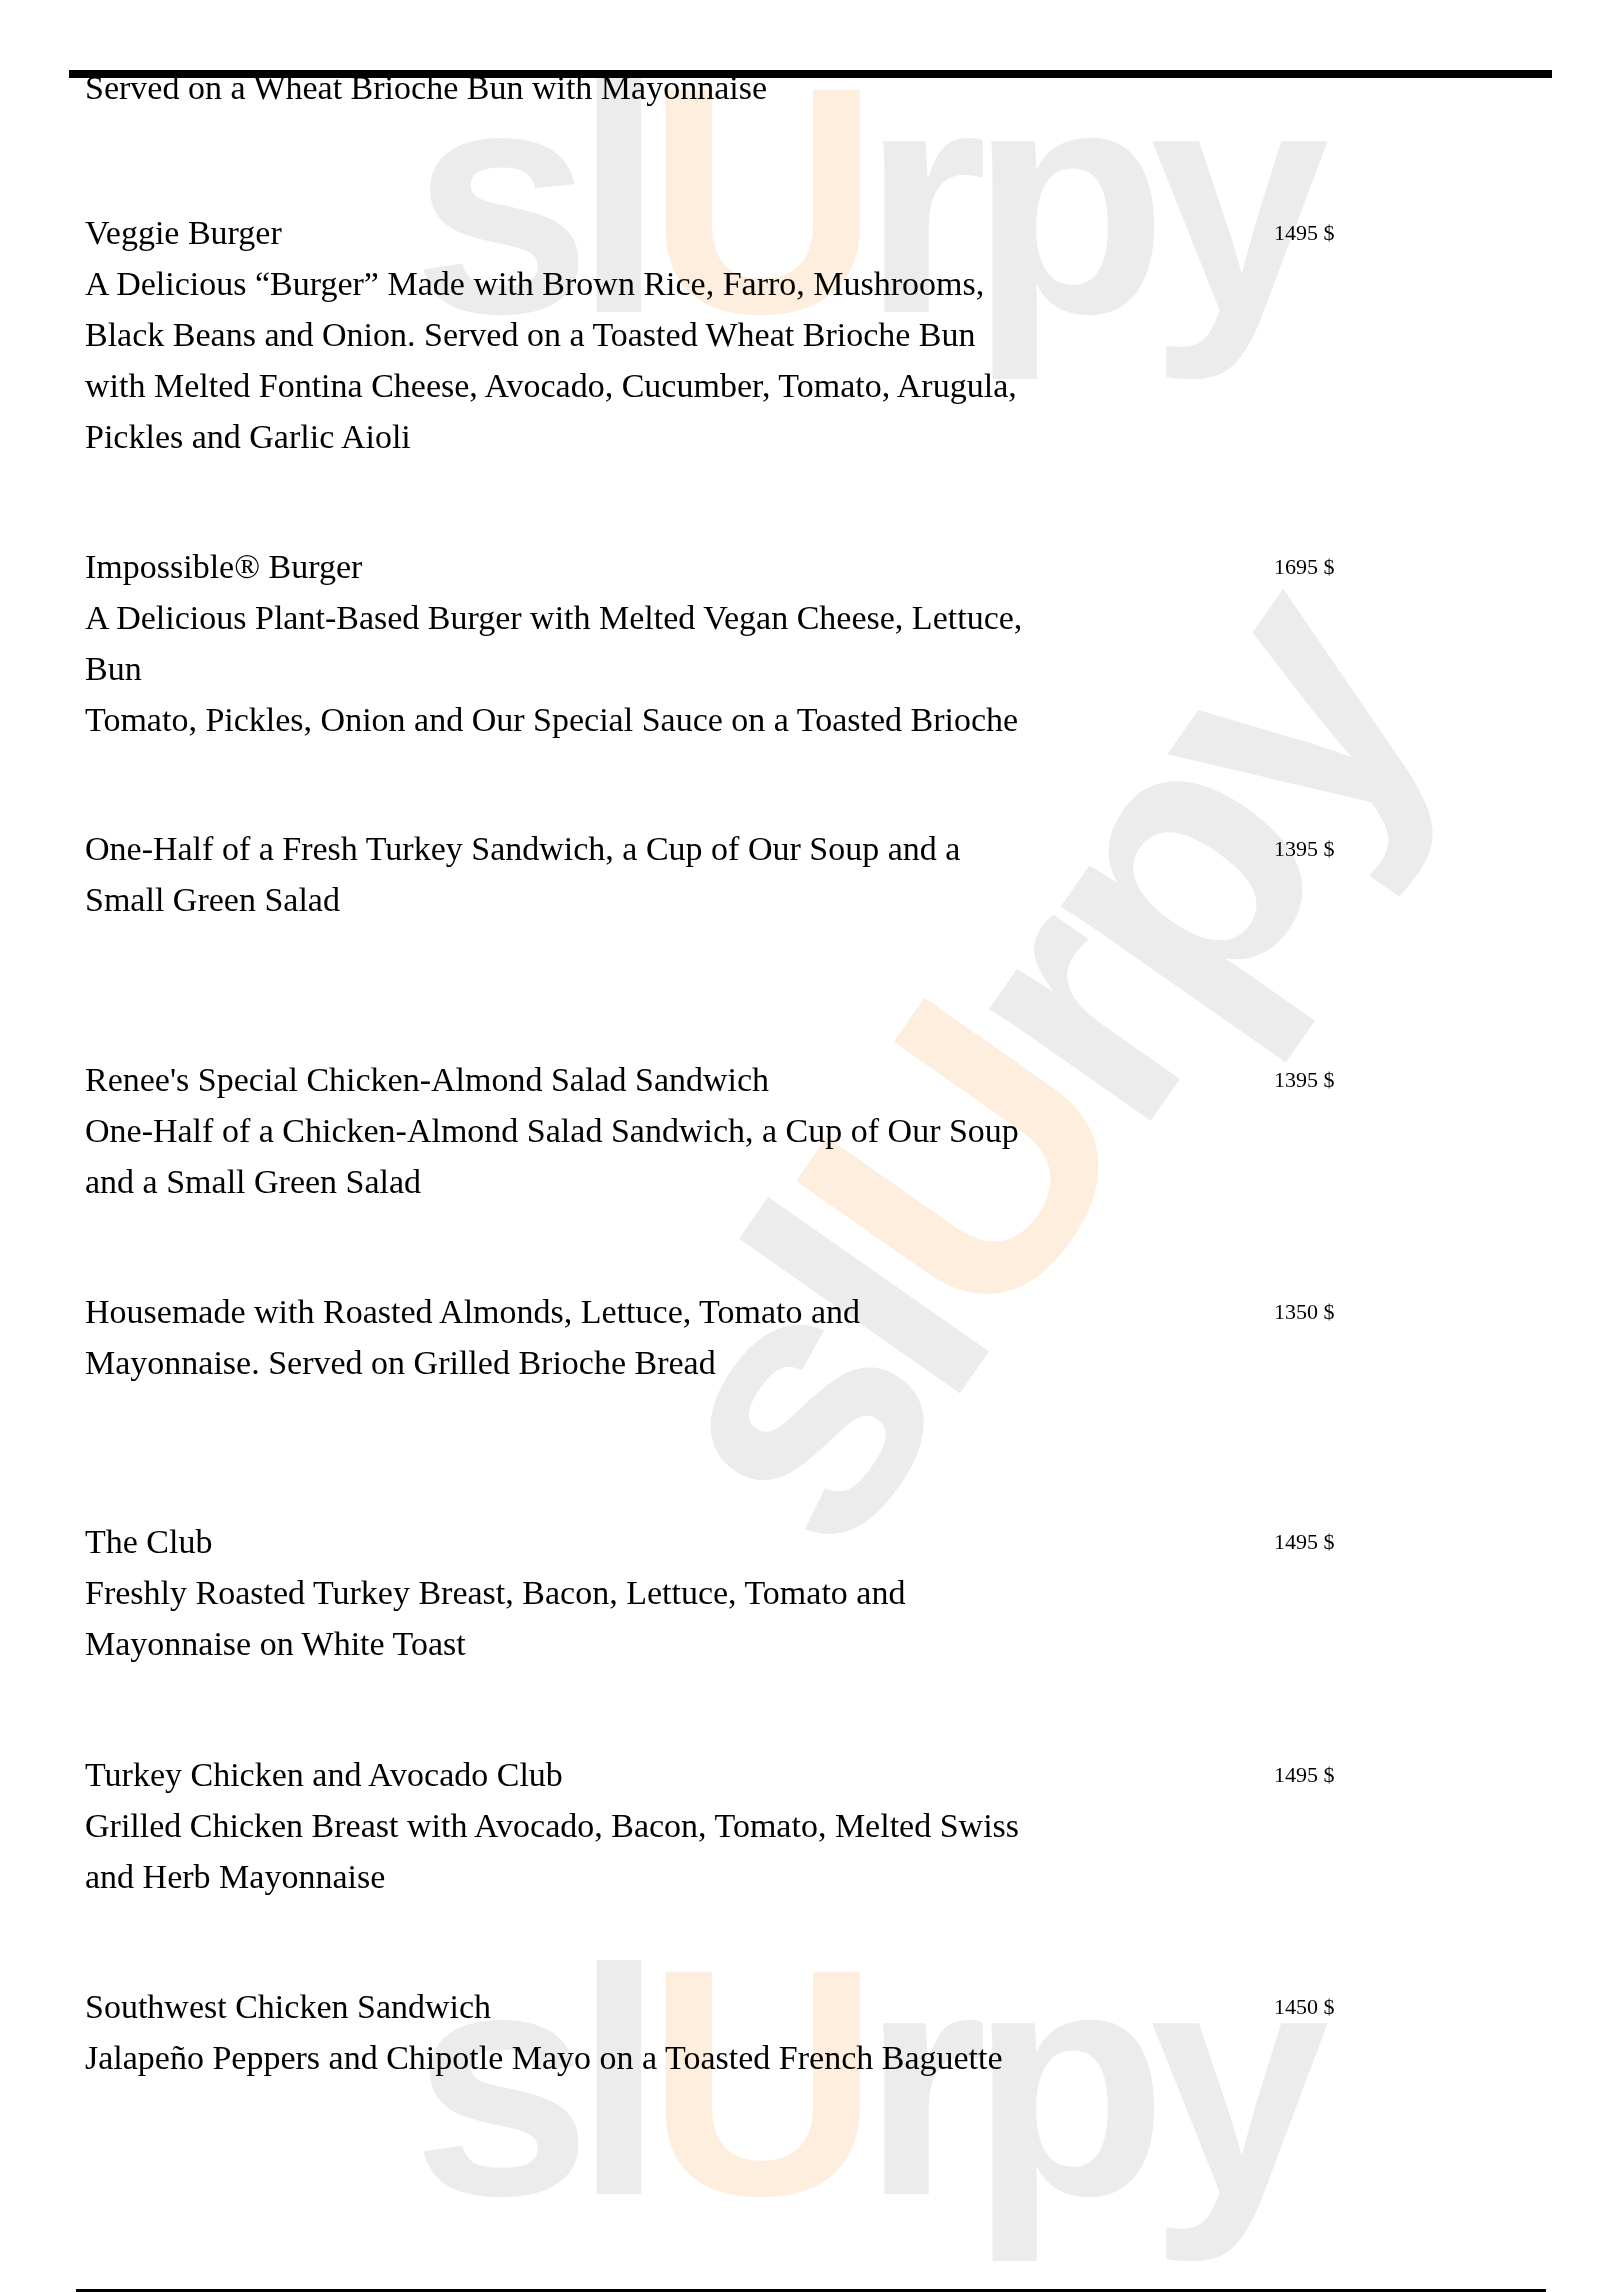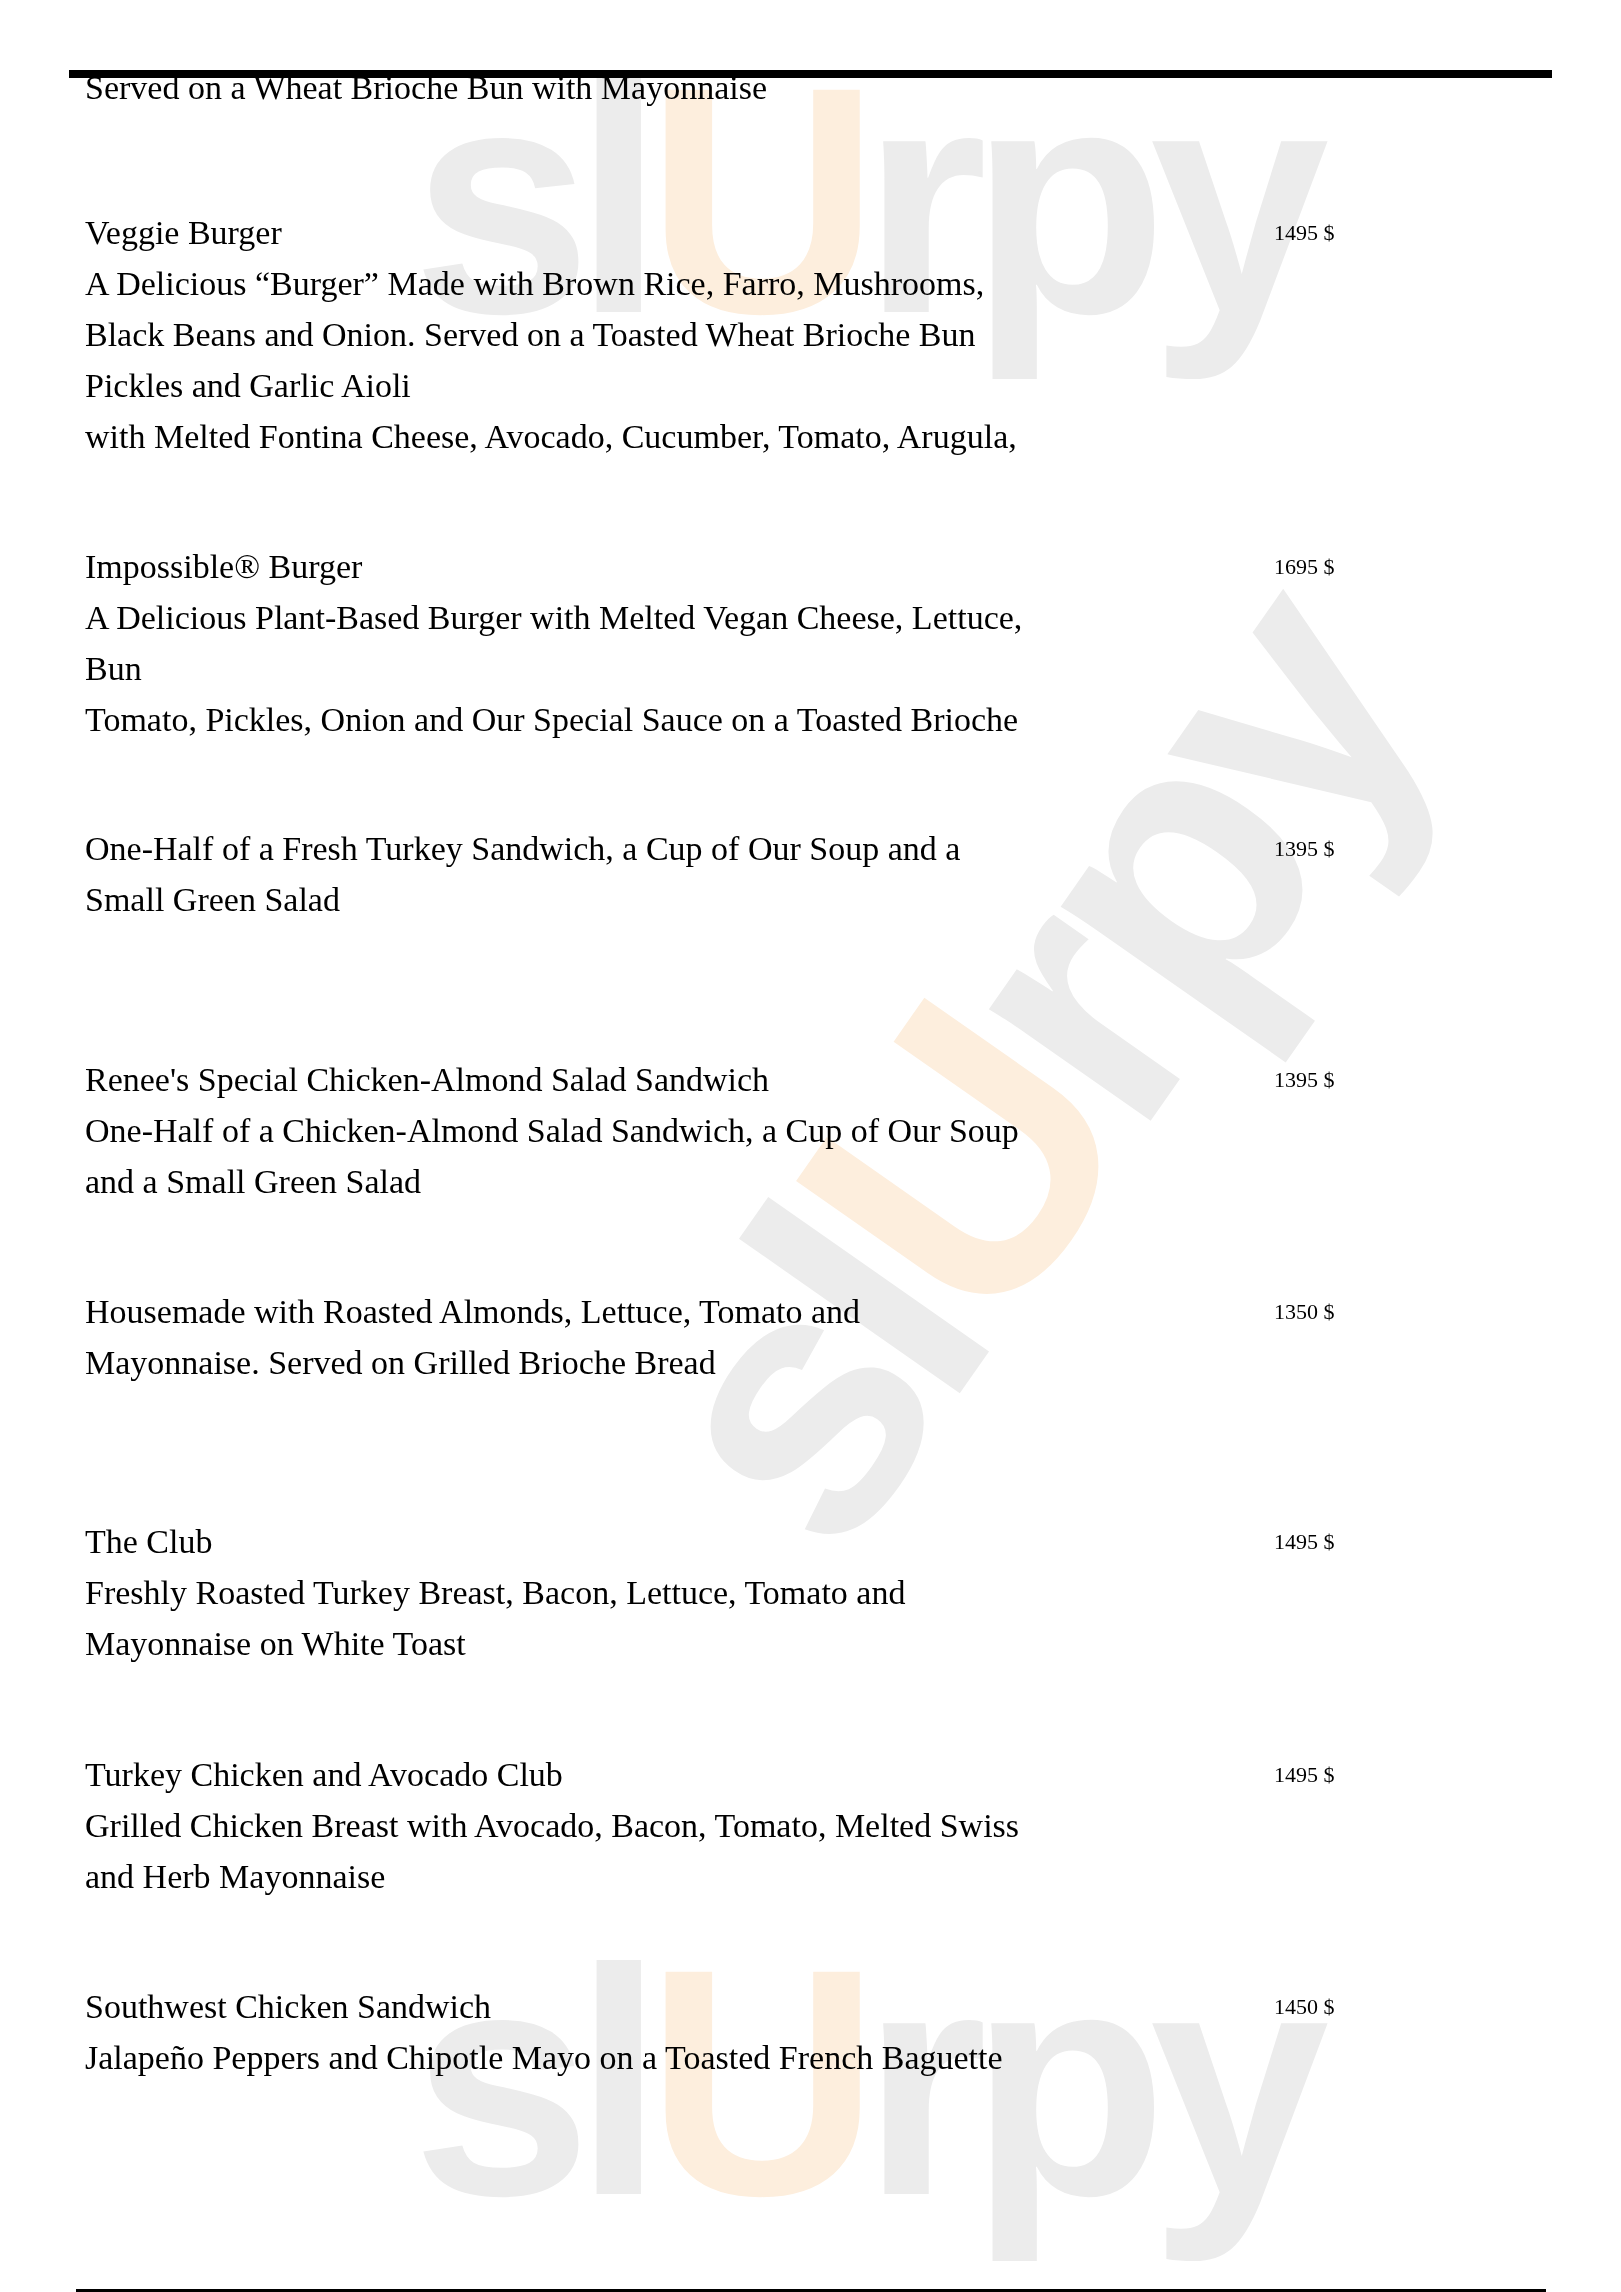--- a/index.html
+++ b/index.html
@@ -94,22 +94,22 @@
 
 <div class="rule-top"></div>
 
 <div class="menu">
   <div class="line" style="top:62px;text-align:right;">Served on a Wheat Brioche Bun with Mayonnaise</div>
 
   <div class="item" style="top:207px;">
     <span class="item-name">Veggie Burger</span>
     <span class="item-desc-line">A Delicious “Burger” Made with Brown Rice, Farro, Mushrooms,</span>
     <span class="item-desc-line">Black Beans and Onion. Served on a Toasted Wheat Brioche Bun</span>
+    <span class="item-desc-line">with Melted Fontina Cheese, Avocado, Cucumber, Tomato, Arugula,</span>
     <span class="item-desc-line">Pickles and Garlic Aioli</span>
-    <span class="item-desc-line">with Melted Fontina Cheese, Avocado, Cucumber, Tomato, Arugula,</span>
     <span class="item-price">1495 $</span>
   </div>
 
   <div class="item" style="top:541px;">
     <span class="item-name">Impossible® Burger</span>
     <span class="item-desc-line">A Delicious Plant-Based Burger with Melted Vegan Cheese, Lettuce,</span>
     <span class="item-desc-line">Bun</span>
     <span class="item-desc-line">Tomato, Pickles, Onion and Our Special Sauce on a Toasted Brioche</span>
     <span class="item-price">1695 $</span>
   </div>

